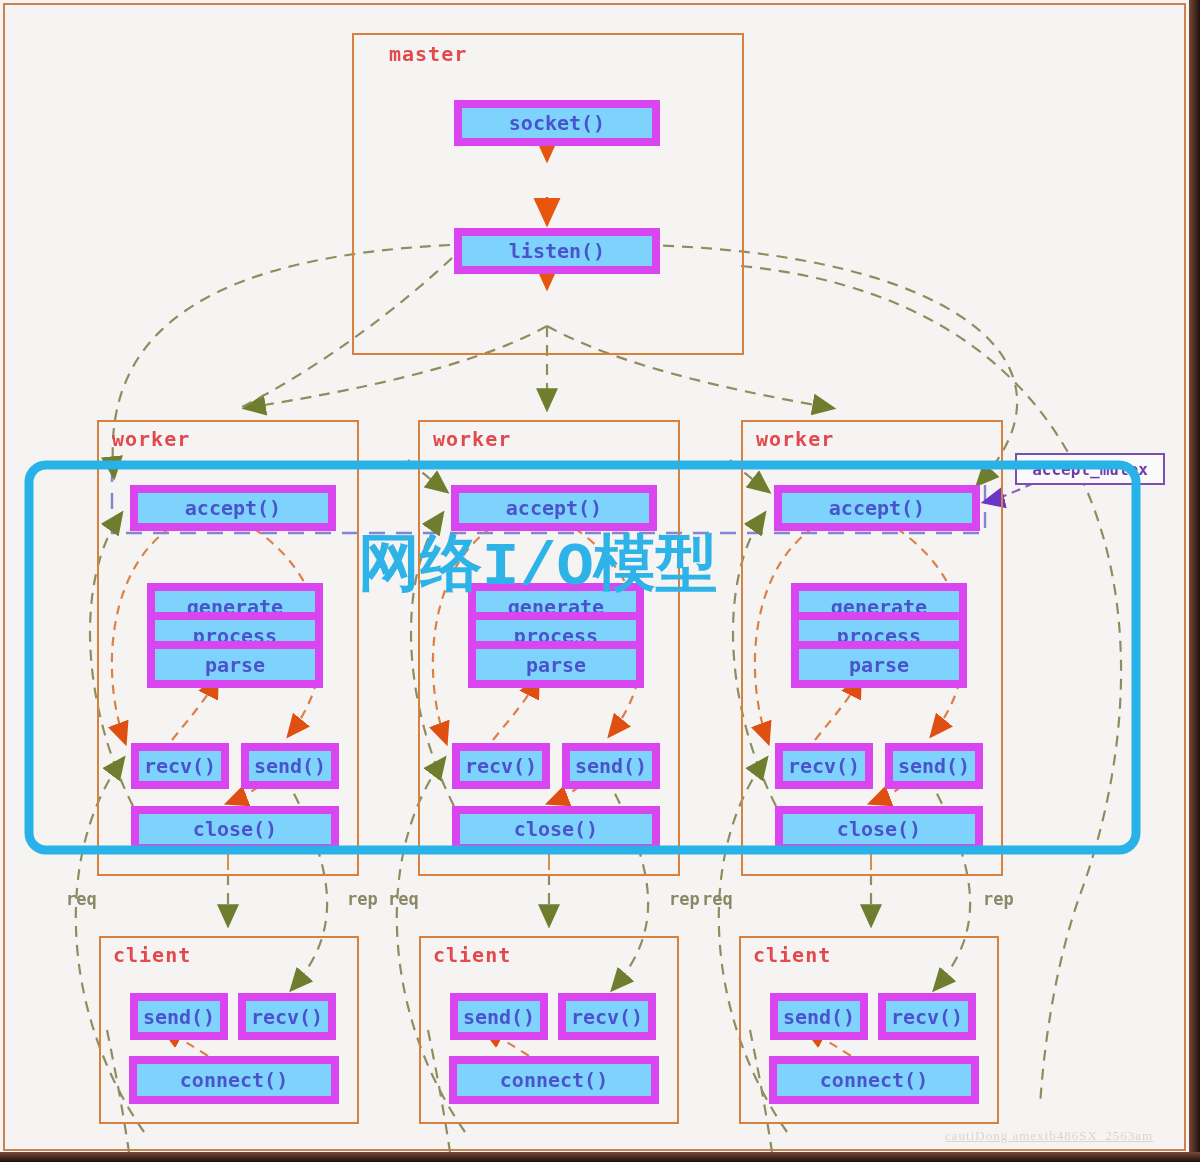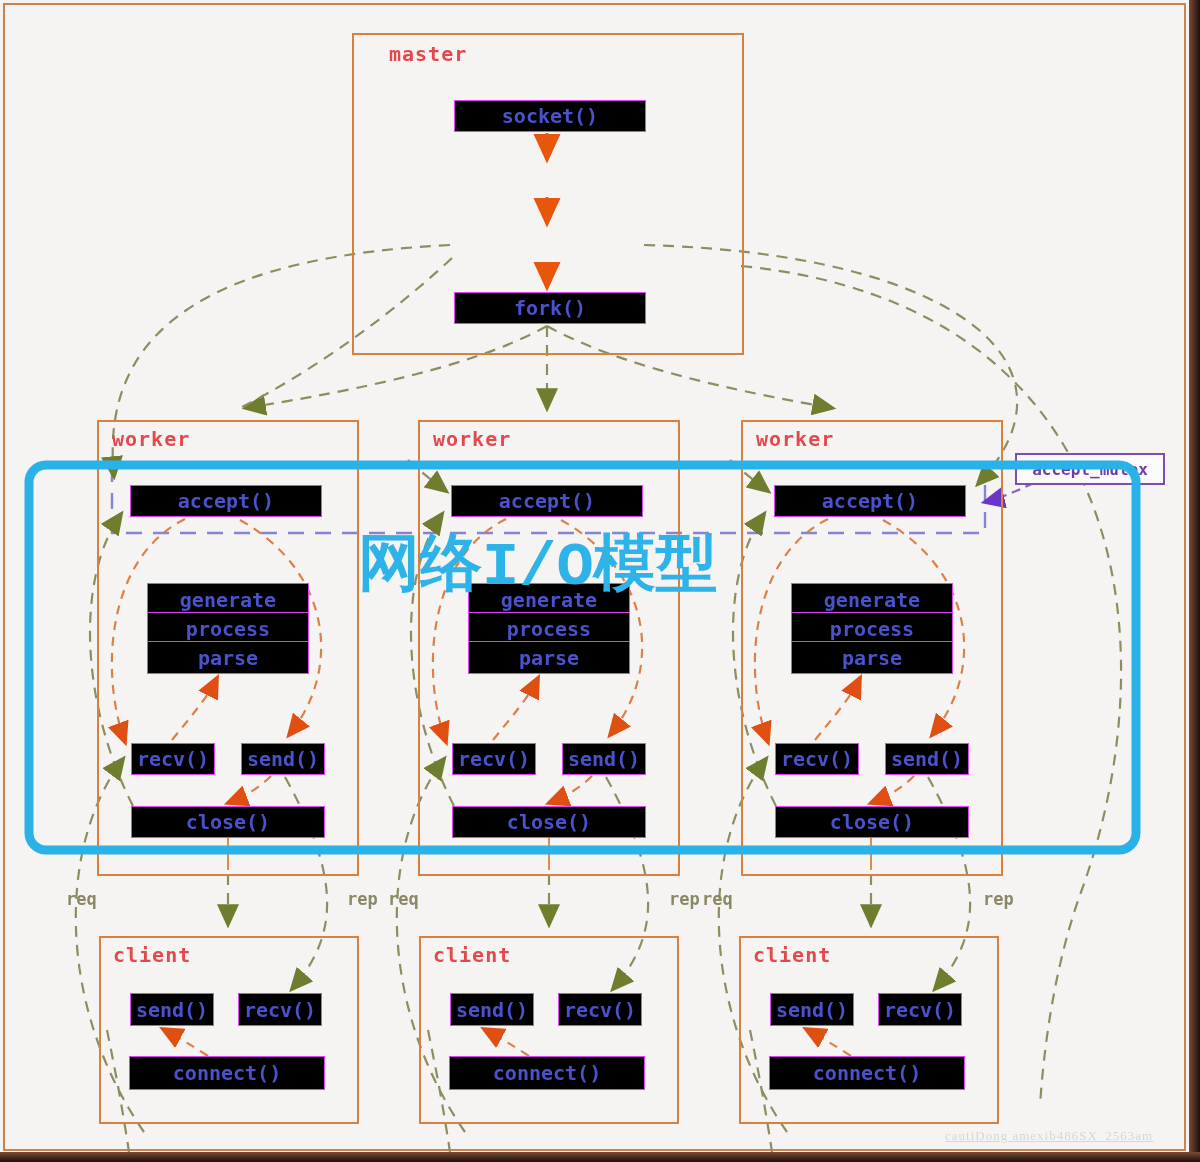--- a/index.html
+++ b/index.html
@@ -9,21 +9,21 @@
               background:linear-gradient(to right,#7a4a38,#1c100c);}
   .edge-bottom{position:absolute;left:0;bottom:0;width:100%;height:10px;
                background:linear-gradient(to bottom,#7a4a38,#1c100c);}
   .frame{position:absolute;left:3px;top:3px;right:14px;bottom:11px;
          border:2px solid #c8834e;}
   svg{position:absolute;left:0;top:0;}
   .lines-layer{z-index:1;}
   .overlay-layer{z-index:6;pointer-events:none;}
   .grp{position:absolute;border:2px solid #d8813e;z-index:2;}
   .sect-label{position:absolute;font:bold 20px "DejaVu Sans Mono", monospace;color:#e2494d;letter-spacing:1px;}
-  .fbox{position:absolute;border:1px solid #d946ef;background:#000000;
+  .fbox{position:absolute;border:8px solid #d946ef;background:#7dd3fc;
         display:flex;align-items:center;justify-content:center;
         font:bold 20px "DejaVu Sans Mono", monospace;color:#4a53cc;z-index:3;}
   .mutex{position:absolute;left:1015px;top:453px;width:146px;height:28px;z-index:4;
          border:2px solid #7a4fb0;background:#faf9fc;display:flex;align-items:center;justify-content:center;
          font:bold 16px "DejaVu Sans Mono", monospace;color:#6e3da8;}
   .flow-label{position:absolute;font:bold 17px "DejaVu Sans Mono", monospace;color:#8b8866;z-index:2;}
   .big-title{position:absolute;left:358px;top:521px;z-index:7;white-space:nowrap;
              font-family:Liberation Mono, monospace;font-weight:800;font-size:62px;color:#2eb3e9;}
   .watermark{position:absolute;left:945px;top:1128px;z-index:2;color:#d8d5d1;
              font:13px "Liberation Serif", serif;filter:blur(0.6px);letter-spacing:1px;text-decoration:underline;}
@@ -92,21 +92,21 @@
     <path d="M1034,483 C1012,493 998,499 985,502" stroke="#8a5fc8" stroke-width="2.2" fill="none" stroke-dasharray="9 6" marker-end="url(#mP)"></path>
 
     <use href="#unitFlows" x="0"></use>
     <use href="#unitFlows" x="321"></use>
     <use href="#unitFlows" x="643"></use>
   </svg>
 
   <div class="grp" style="left:352px;top:33px;width:388px;height:318px;">
     <div class="sect-label" style="left:16px;top:7px;padding-left:19px;">master</div>
     <div class="fbox" style="left:100px;top:65px;width:190px;height:30px;">socket()</div>
-    <div class="fbox" style="left:100px;top:257px;width:190px;height:30px;">fork()</div>
+    <div class="fbox" style="left:100px;top:193px;width:190px;height:30px;">listen()</div>
   </div>
 
   <div class="grp" style="left:97px;top:420px;width:258px;height:452px;">
     <div class="sect-label" style="left:13px;top:5px;">worker</div>
     <div class="fbox" style="left:31px;top:63px;width:190px;height:30px;">accept()</div>
     <div class="fbox" style="left:48px;top:161px;width:160px;height:31px;">generate</div>
     <div class="fbox" style="left:48px;top:190px;width:160px;height:31px;">process</div>
     <div class="fbox" style="left:48px;top:219px;width:160px;height:31px;">parse</div>
     <div class="fbox" style="left:32px;top:321px;width:82px;height:30px;">recv()</div>
     <div class="fbox" style="left:142px;top:321px;width:82px;height:30px;">send()</div>

